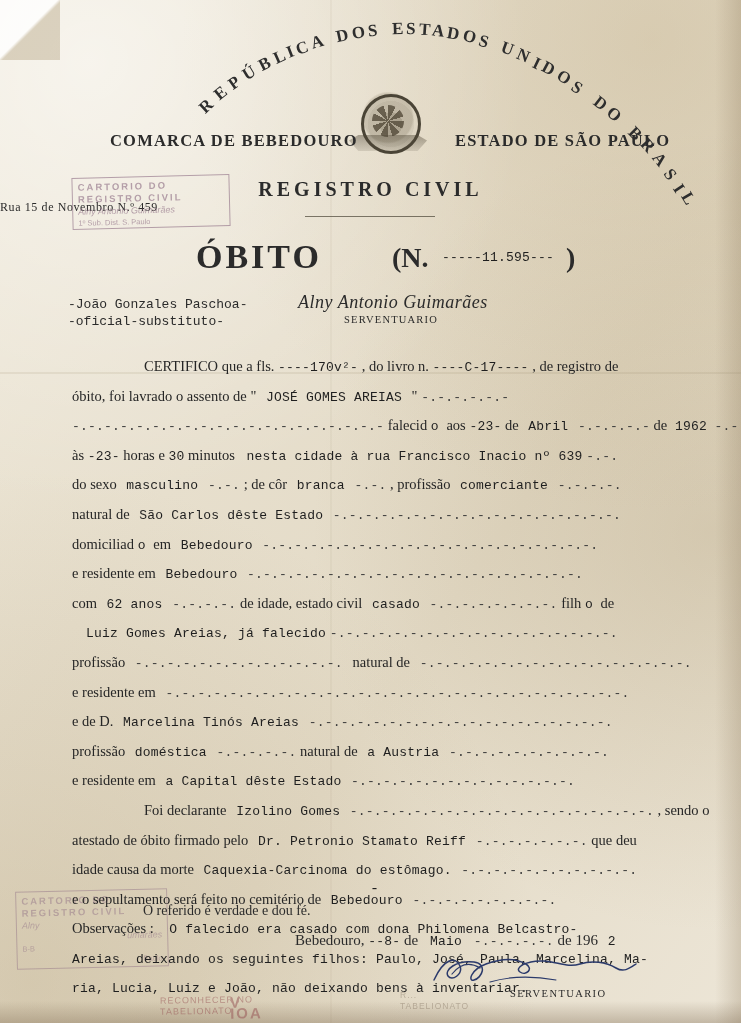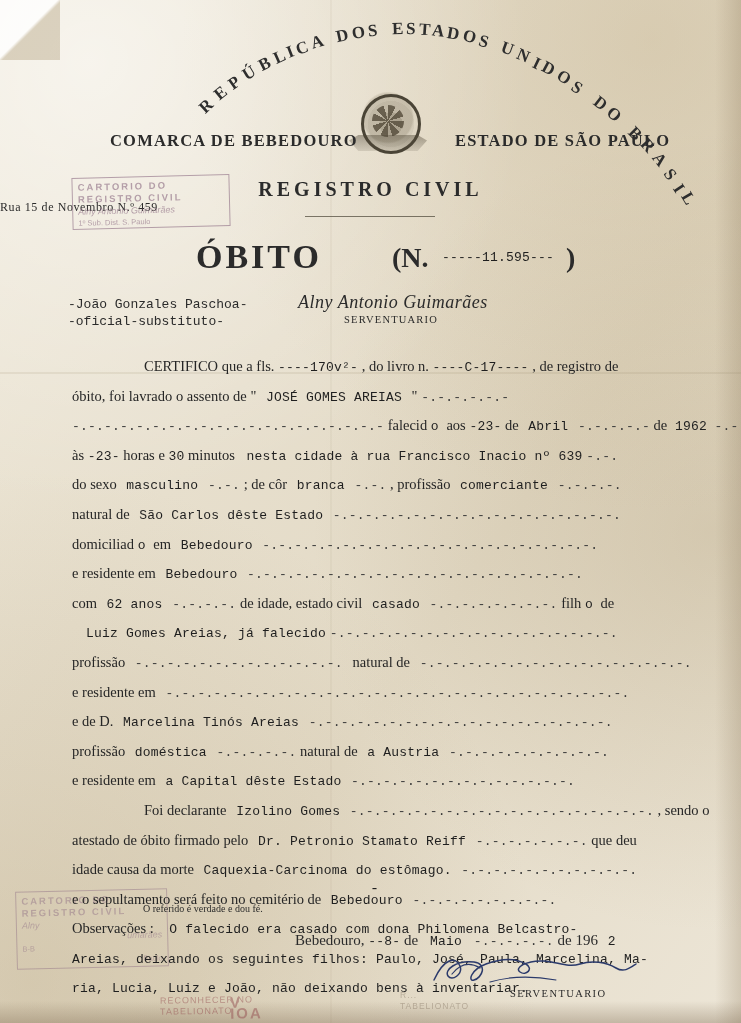--- a/index.html
+++ b/index.html
@@ -134,21 +134,21 @@
     color:#1f1f1f;
   }
   .dots{
     font-family:"Liberation Mono", monospace;
     font-size:13px;
     color:#3a3a3a;
     letter-spacing:.2px;
   }
 
   .obs-mark{position:absolute;left:370px;top:881px;font-size:15px;}
-  .referido{position:absolute;left:143px;top:903px;font-size:10px;}
+  .referido{position:absolute;left:143px;top:903px;font-size:14px;}
   .citydate{position:absolute;left:295px;top:932px;font-size:15px;}
   .sig{
     position:absolute;left:430px;top:952px;width:210px;height:34px;
   }
   .sig svg{display:block;}
   .sig-lbl{position:absolute;left:510px;top:988px;font-size:10.5px;letter-spacing:1.4px;}
 
   .edge-dark{
     position:absolute;right:0;top:0;width:26px;height:1023px;
     background:linear-gradient(90deg, rgba(150,130,100,0) 0%, rgba(140,120,90,0.28) 100%);

